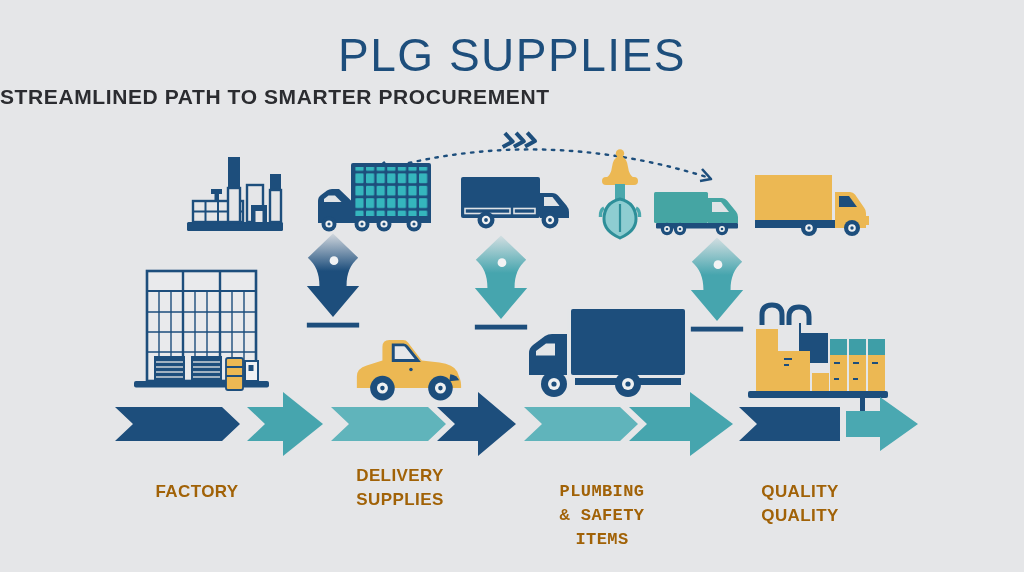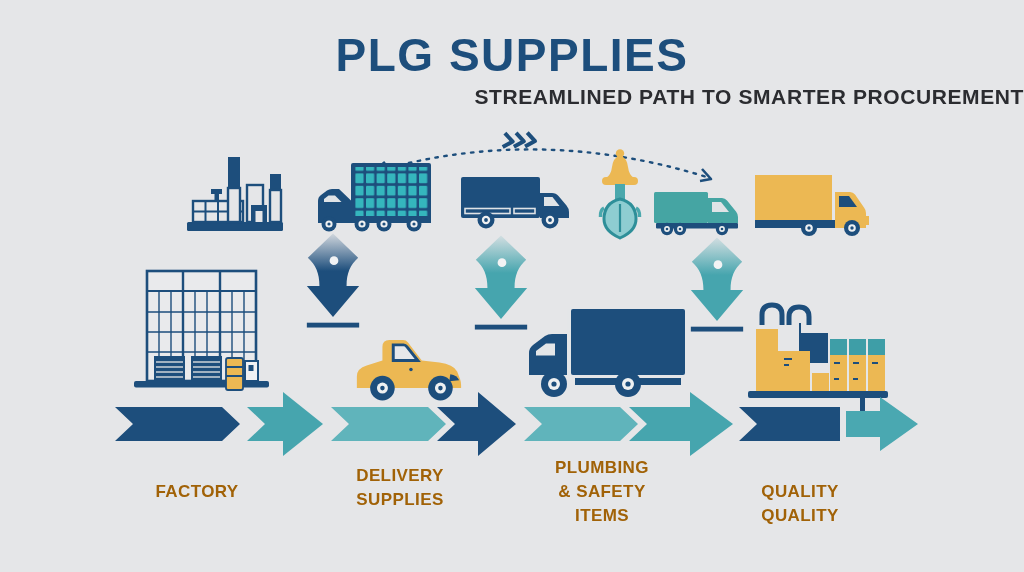--- a/index.html
+++ b/index.html
@@ -5,24 +5,24 @@
   html,body{margin:0;padding:0;}
   body{font-family:"Liberation Sans",sans-serif;background:#cfd1d4;}
   .canvas{
     position:relative;width:1024px;height:572px;margin:0 auto;
     background:#e5e6e8;overflow:hidden;
   }
   .abs{position:absolute;}
   
   .title{
     position:absolute;left:0;top:28px;width:1024px;text-align:center;
-    font-size:46px;font-weight:bold;color:#1d4e7c;letter-spacing:1.5px;margin:0;
+    font-size:46px;font-weight:normal;color:#1d4e7c;letter-spacing:1.5px;margin:0;
   }
   .subtitle{
-    position:absolute;left:0;top:85px;width:1024px;text-align:right;
+    position:absolute;left:0;top:85px;width:1024px;text-align:left;
     font-size:21px;font-weight:bold;color:#2b2c30;letter-spacing:.6px;margin:0;
   }
   
   .stage-label{
     position:absolute;width:150px;text-align:center;white-space:pre-line;
     font-size:17px;font-weight:bold;color:#a16207;letter-spacing:.4px;line-height:1.42;
   }
   svg{display:block;}
 </style>
 </head>
@@ -246,19 +246,19 @@
     <path d="M437,22 H478 V7 L516,39 L478,71 V56 H437 L455,39 Z" fill="#1d4e7c"></path>
     <path d="M524,22 H620 L638,39 L620,56 H524 L542,39 Z" fill="#60b4bb"></path>
     <path d="M629,22 H690 V7 L733,39 L690,71 V56 H629 L647,39 Z" fill="#46a5ae"></path>
     <path d="M739,22 H840 V56 H739 L757,39 Z" fill="#1d4e7c"></path>
     <path d="M846,26 H880 V12 L918,39 L880,66 V52 H846 Z" fill="#4aa8b1"></path>
   </svg>
 
   <div class="stage-label" style="left:122px;top:480px;">FACTORY</div>
   <div class="stage-label" style="left:325px;top:464px;">DELIVERY
 SUPPLIES</div>
-  <div class="stage-label" style="left:527px;top:456px;">PLUMBING
+  <div class="stage-label" style="left:527px;top:480px;font-family:Liberation Mono, monospace;">PLUMBING
 &amp; SAFETY
 ITEMS</div>
   <div class="stage-label" style="left:725px;top:480px;">QUALITY
 QUALITY</div>
 
 </div>
 
 </body></html>

